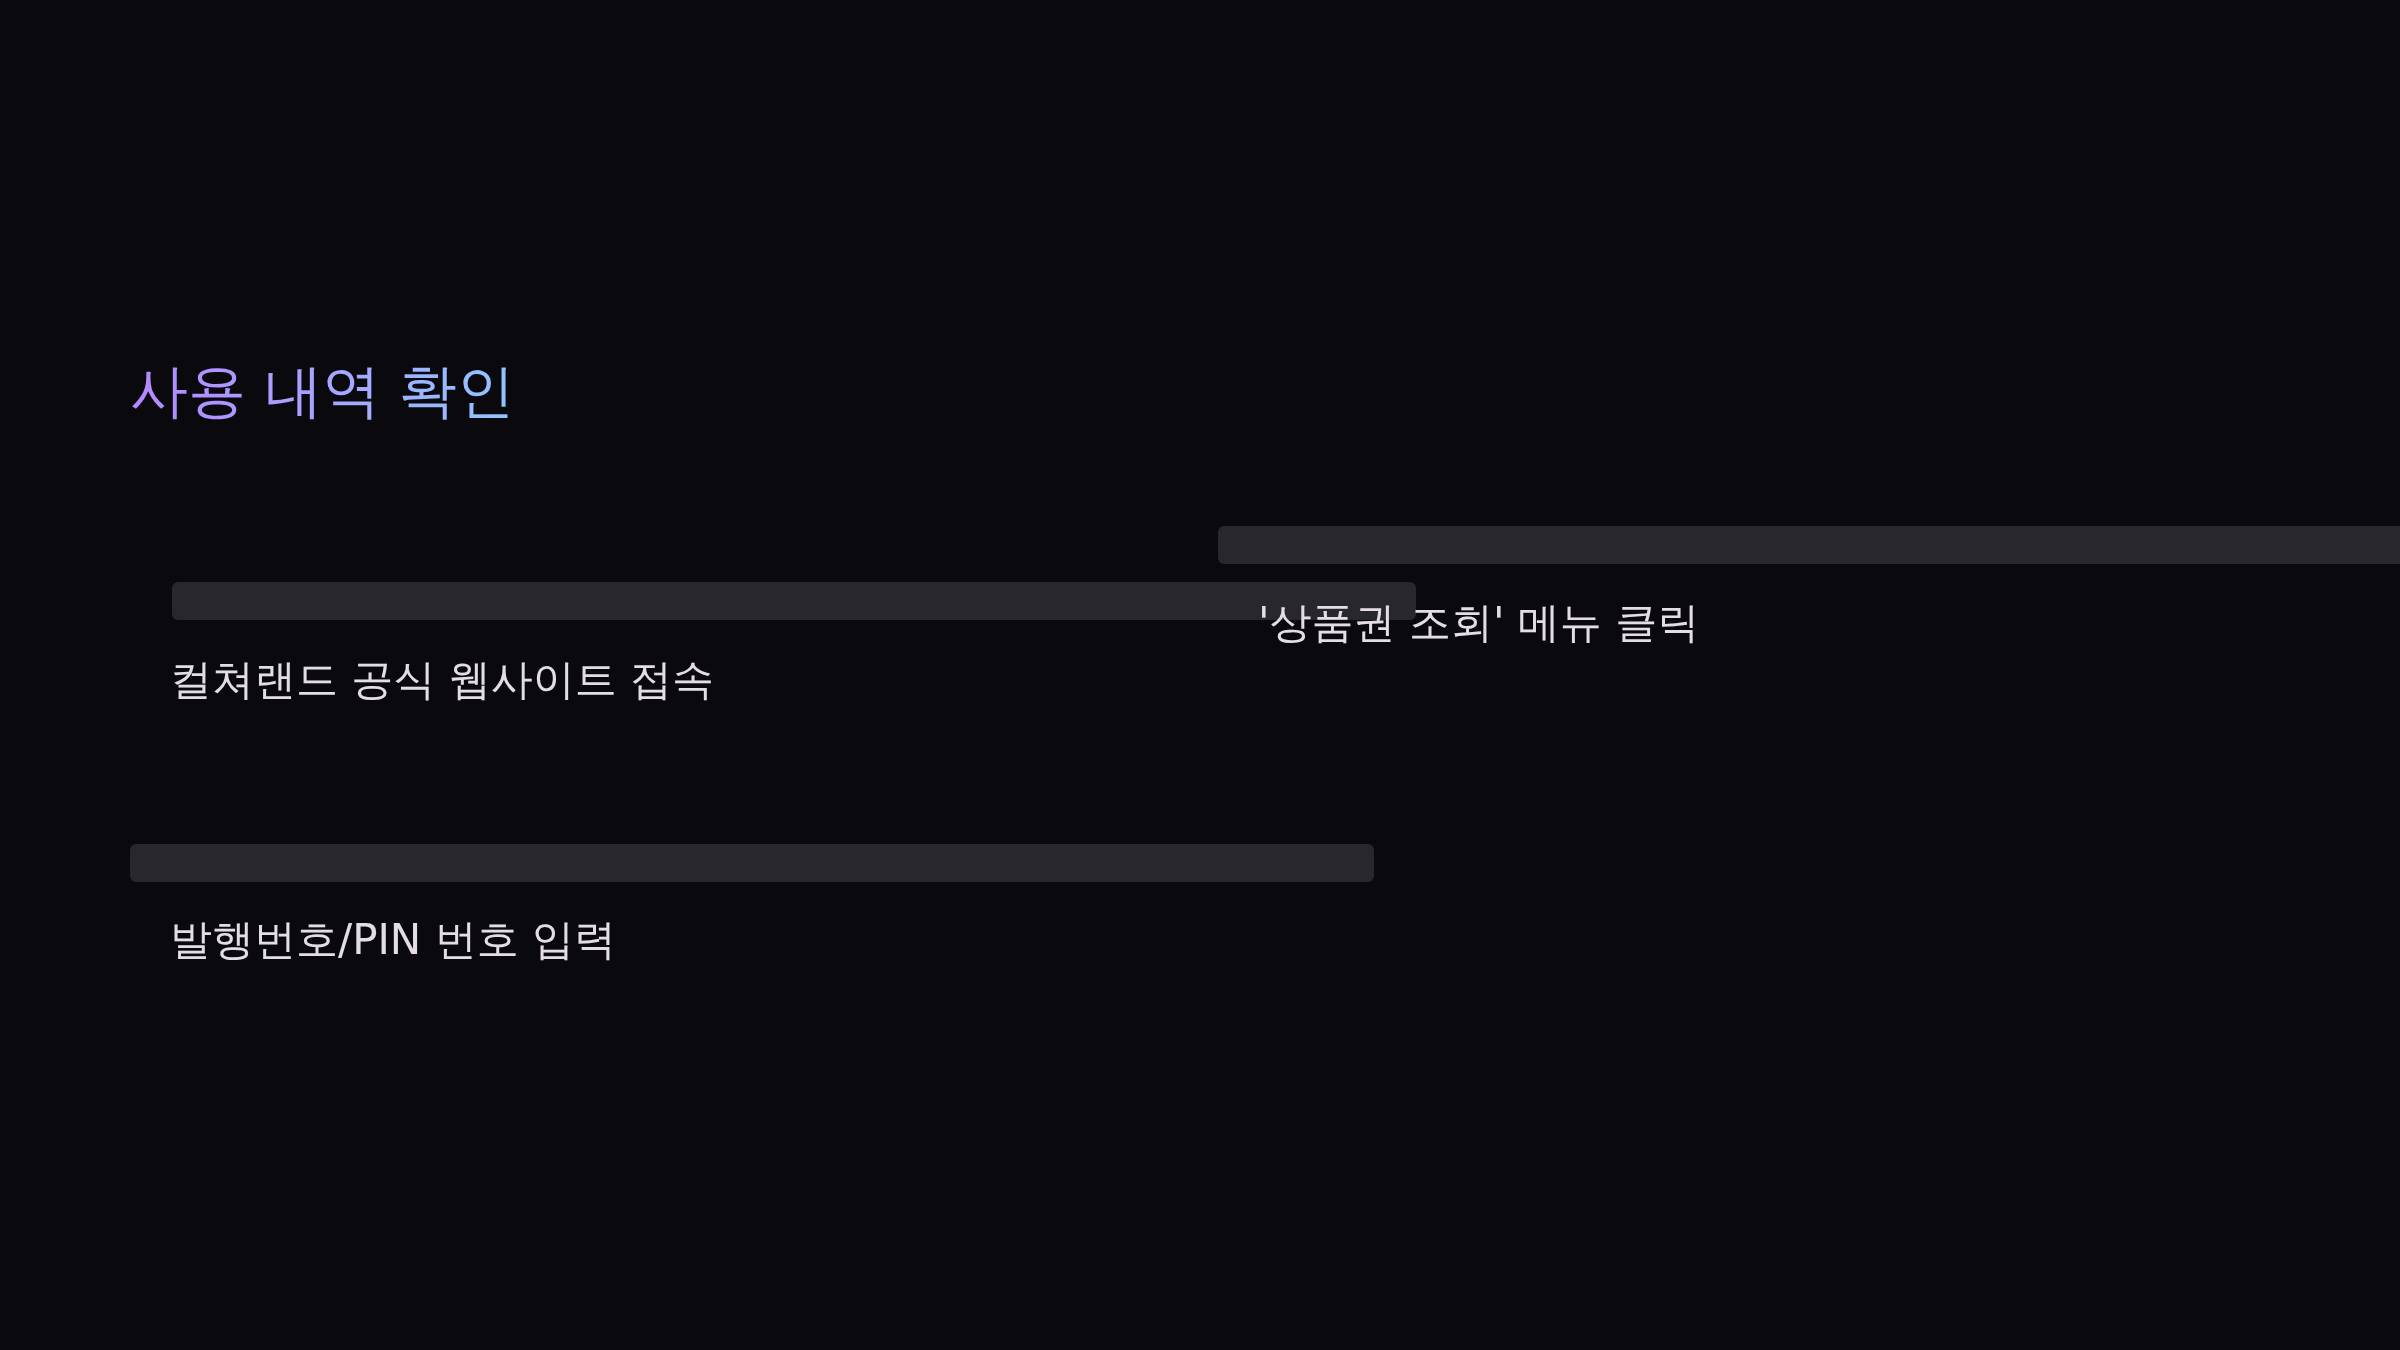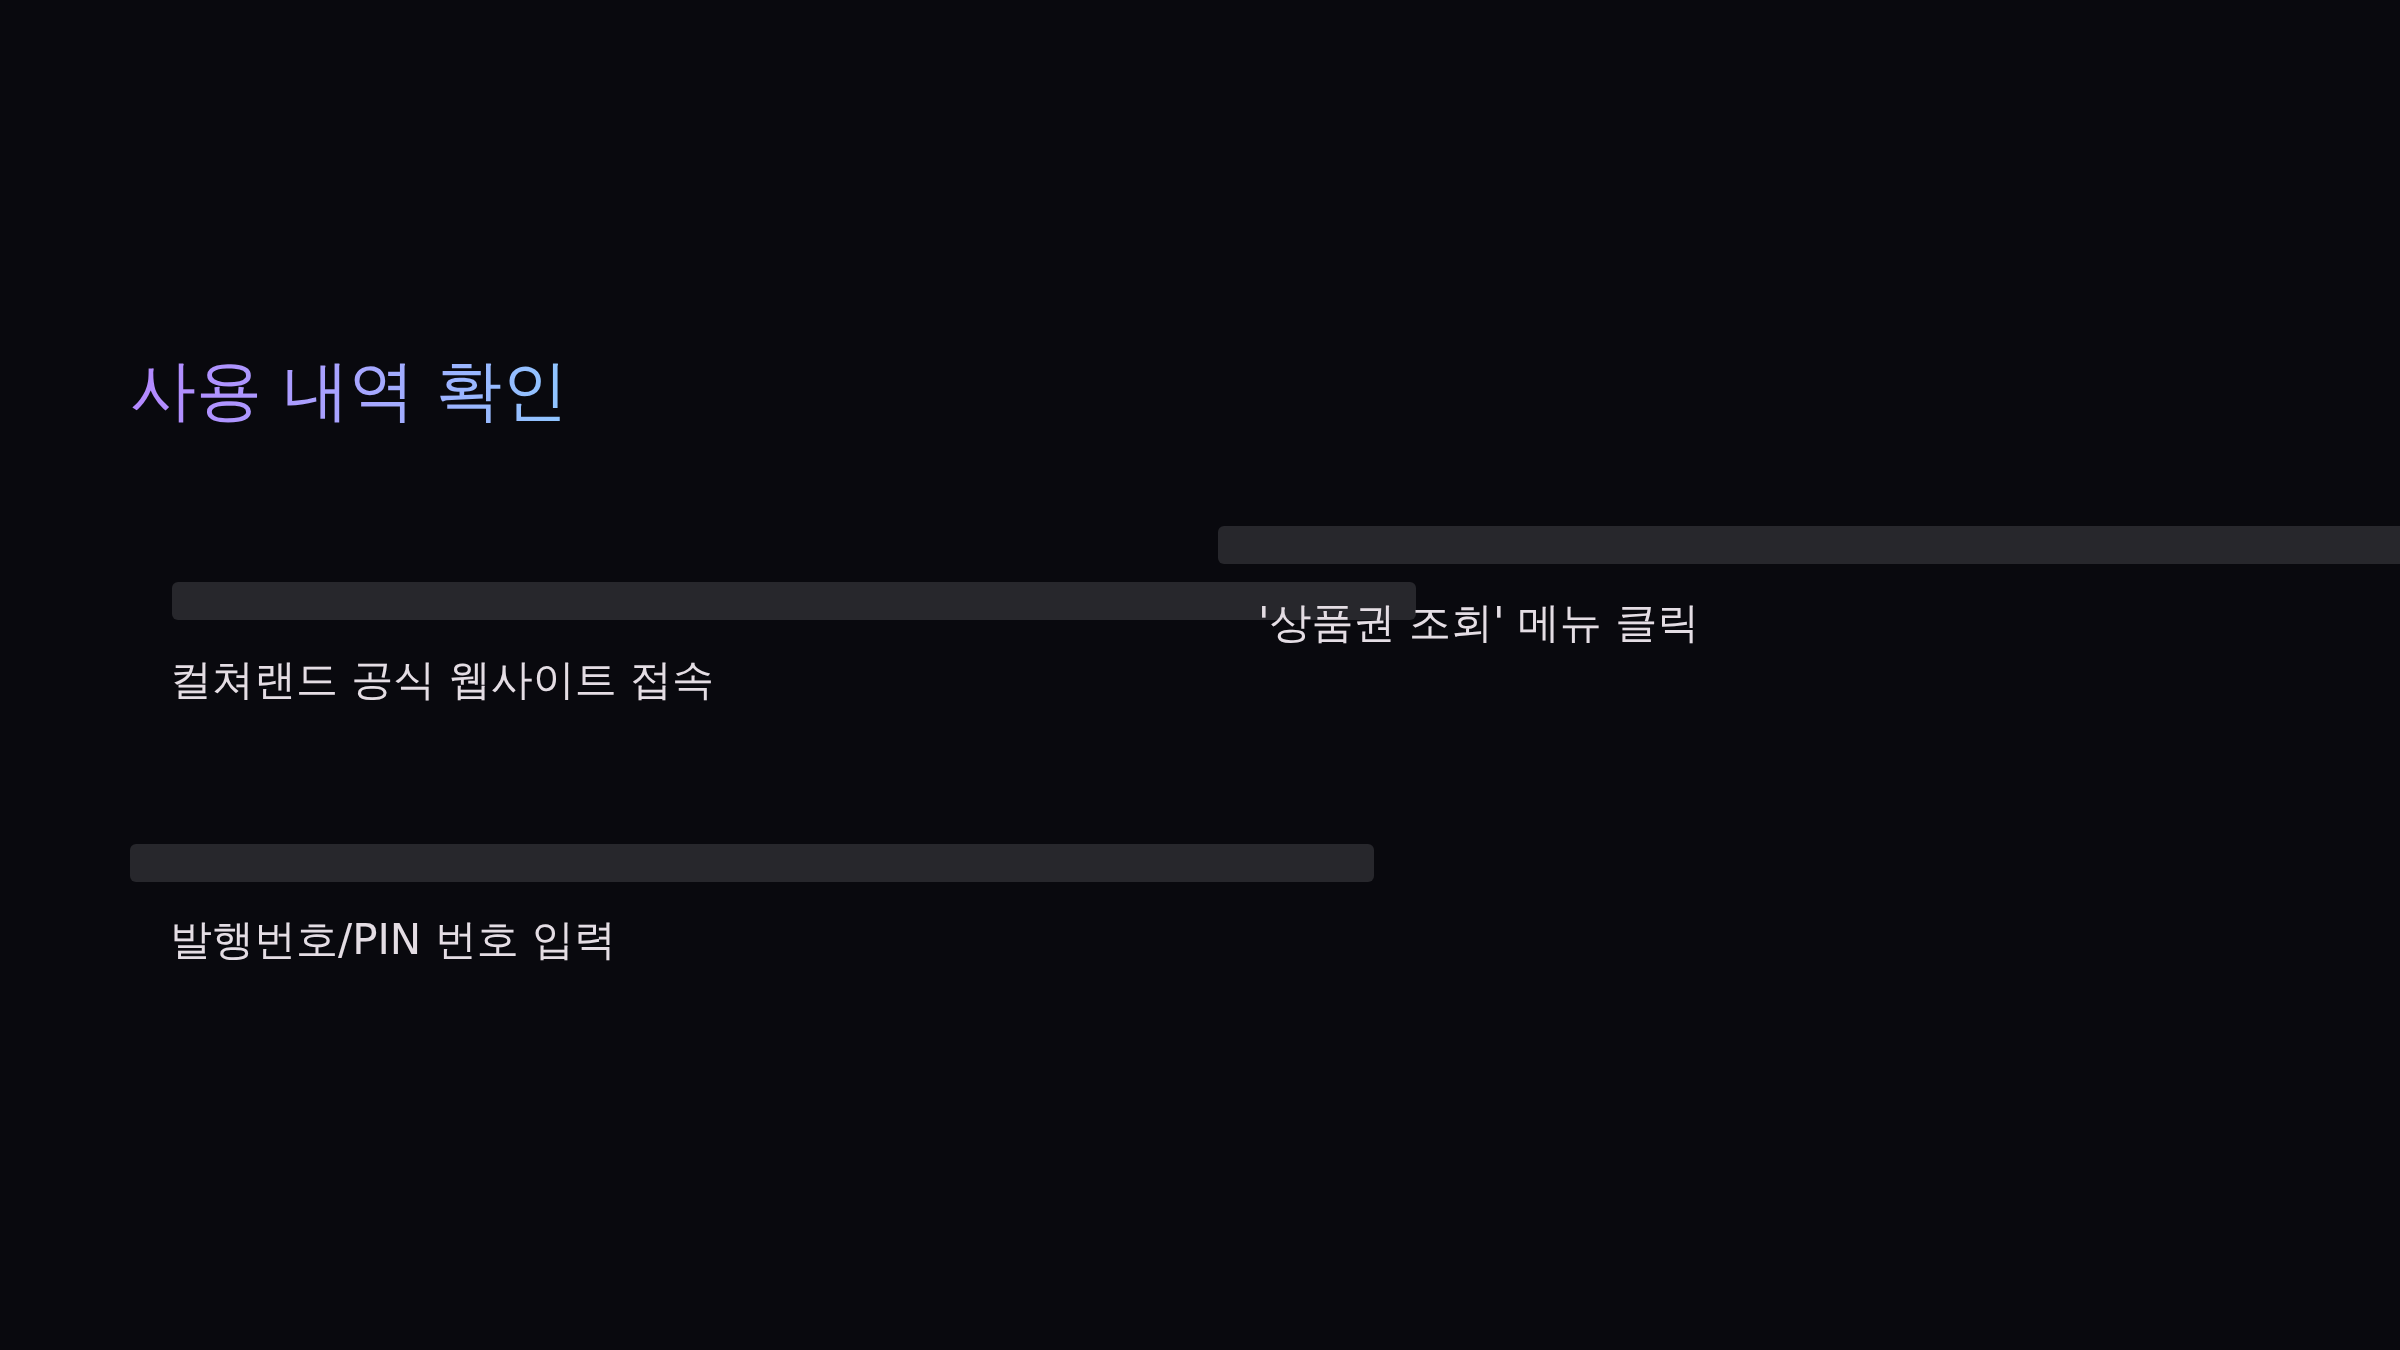--- a/index.html
+++ b/index.html
@@ -16,21 +16,21 @@
   }
   .slide {
     position: absolute;
     inset: 0;
   }
   .title {
     position: absolute;
     left: 130px;
     top: 326px;
     margin: 0;
-    font-size: 66px;
+    font-size: 58px;
     font-weight: 400;
     line-height: 130px;
     letter-spacing: 0px;
     background: linear-gradient(90deg, #b488ff 0%, #a8a4ff 50%, #8fc6ff 100%);
     -webkit-background-clip: text;
     background-clip: text;
     color: transparent;
     white-space: nowrap;
   }
   .step {

